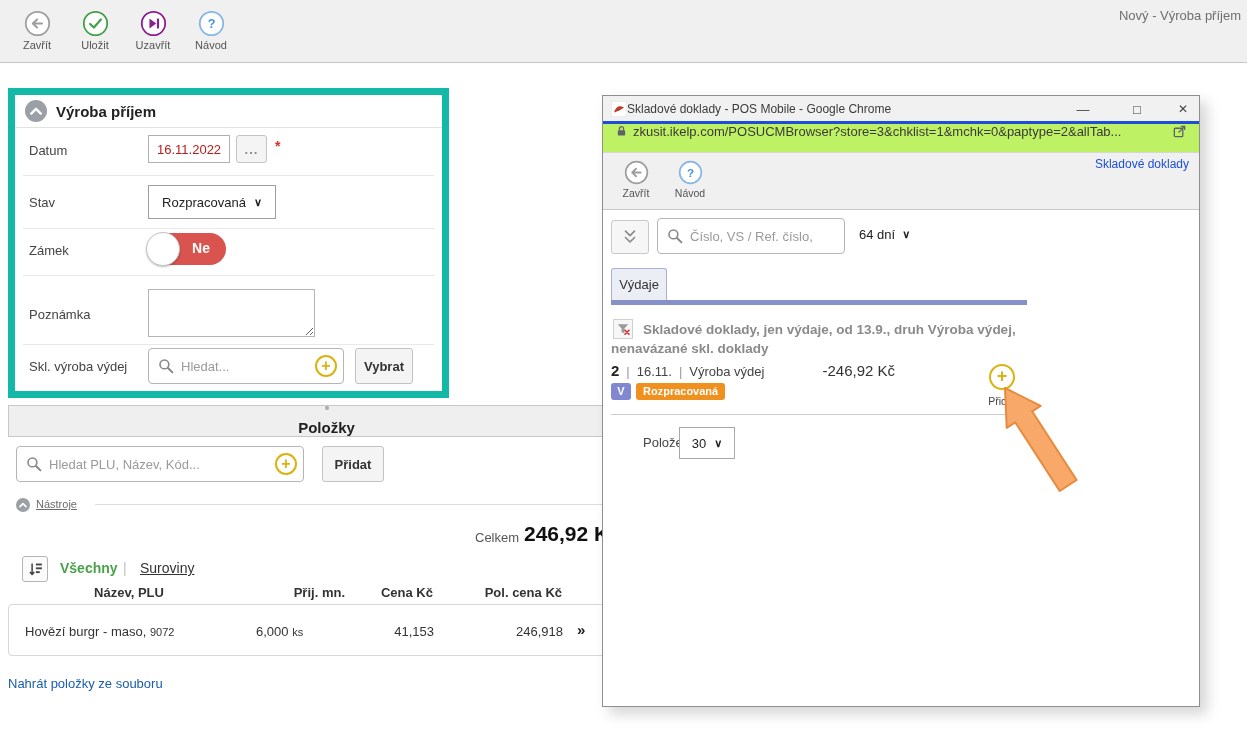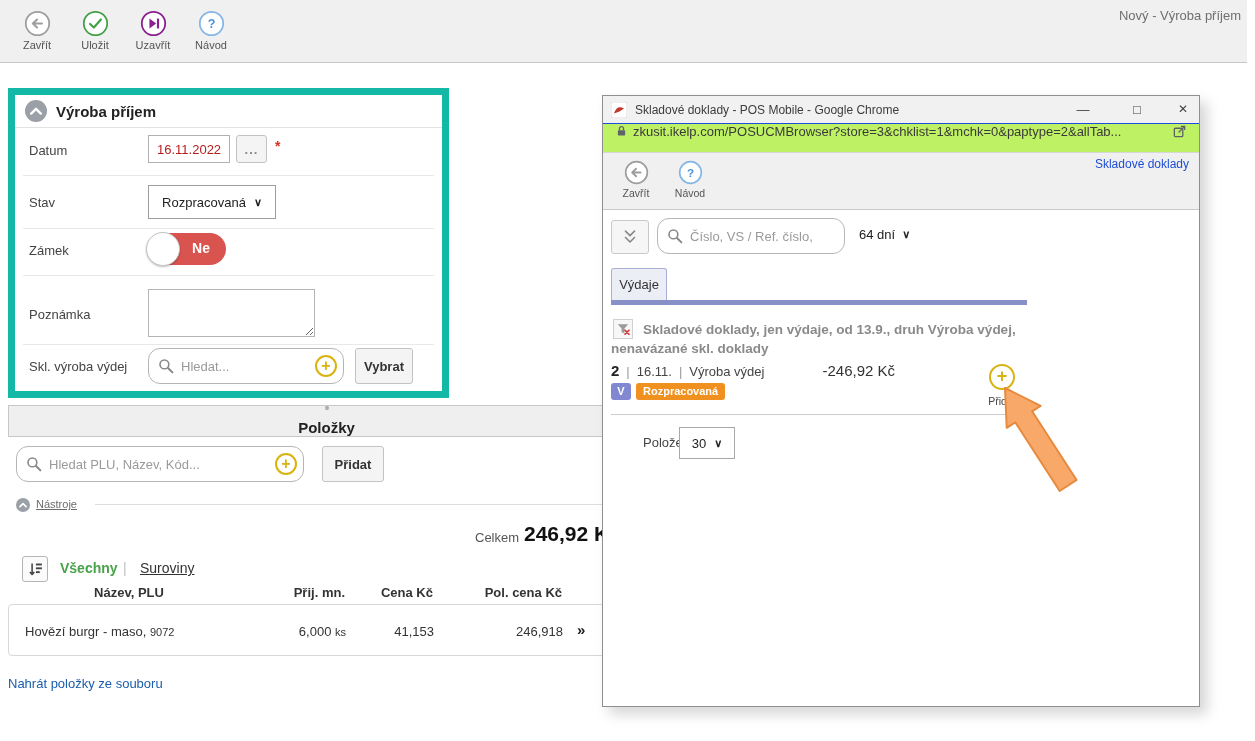--- a/index.html
+++ b/index.html
@@ -30,21 +30,21 @@
   .btn-more { color:#888; font-weight:bold; letter-spacing:1px; }
   .req { color:#d93025; font-size:14px; font-weight:bold; }
   .sel { border:1px solid #9e9e9e; background:#fff; display:flex; align-items:center; justify-content:center;
          gap:8px; font-size:13px; color:#222; cursor:pointer; }
   .caret { font-size:11px; color:#222; font-weight:bold; }
   .toggle { position:absolute; width:78px; height:32px; background:#d9534f; border-radius:16px; cursor:pointer; }
   .toggle-knob { position:absolute; left:-2px; top:-1px; width:34px; height:34px; background:#fff;
                  border:1px solid #c4c4c4; border-radius:50%; box-shadow:0 1px 2px rgba(0,0,0,.25); }
   .toggle-label { position:absolute; right:16px; top:7px; color:#fff; font-weight:bold; font-size:14px; }
   textarea.note { resize:both; border:1px solid #b5b5b5; font-family:inherit; font-size:13px; outline:none; }
-  .searchbox { display:flex; align-items:center; background:#fff; border:1px solid #b5b5b5; border-radius:12px;
+  .searchbox { display:flex; align-items:center; background:#fff; border:1px solid #b5b5b5; border-radius:4px;
                padding:0 6px 0 9px; gap:7px; }
   .searchbox input { border:none; outline:none; flex:1; min-width:0; font-size:13px; font-family:inherit; color:#333; background:transparent; }
   .searchbox input::placeholder { color:#9a9a9a; }
   .plus-btn { width:22px; height:22px; border:2px solid #d9b310; border-radius:50%; color:#d9b310;
               font-weight:bold; font-size:16px; line-height:17px; text-align:center; flex:0 0 auto; cursor:pointer; }
 
   
   .items-head { left:8px; top:405px; width:627px; height:32px; background:#efefef; border:1px solid #c8c8c8;flex-direction:column; }
   .tools-link { font-size:11px; color:#6b6b6b; text-decoration:underline; cursor:pointer; }
   .tools-line { left:95px; top:504px; width:537px; height:1px; background:#ddd; }
@@ -59,21 +59,21 @@
   .row-box { left:8px; top:604px; width:627px; height:52px; border:1px solid #d8d8d8; border-radius:4px; background:#fff; }
   .cell { font-size:13px; color:#333; }
   .small { font-size:11px; }
   .expand { font-size:15px; font-weight:bold; color:#222; cursor:pointer; }
   .upload-link { left:8px; top:676px; font-size:13px; color:#1a5dab; cursor:pointer; }
 
   
   .popup { left:602px; top:95px; width:598px; height:612px; background:#fff; border:1px solid #8f8f8f;
            box-shadow:7px 7px 13px rgba(0,0,0,.17); z-index:10; }
   .win-titlebar { position:absolute; left:0; top:0; right:0; height:28px; background:#f1f1f1;
-                  display:flex; align-items:center; padding-left:8px; gap:8px; border-bottom:1px solid #1d4ed8; }
+                  display:flex; align-items:center; padding-left:8px; border-bottom:3px solid #1d4ed8; }
   .win-title { font-size:12px; color:#3c3c3c; }
   .win-ctl { position:absolute; top:0; width:34px; height:27px; line-height:27px; text-align:center;
              color:#444; cursor:pointer; }
   .urlbar { position:absolute; left:0; top:28px; right:0; height:29px; background:#bef264;
             border-bottom:1px solid #d6d6d6; display:flex; padding:0 12px; gap:5px; }
   .url-text { font-size:13px; color:#3a3a3a; flex:1; white-space:nowrap; overflow:hidden; }
   .app-toolbar { position:absolute; left:0; top:57px; right:0; height:57px; background:#f0f0f0; border-bottom:1px solid #c9c9c9; }
   .pp-btn { position:absolute; top:7px; width:54px; text-align:center; cursor:pointer; }
   .pp-btn svg { display:block; margin:0 auto; }
   .pp-label { font-size:10.5px; color:#555; margin-top:2px; }
@@ -227,21 +227,21 @@
 <span class="abs tab-sep" style="left:123px; top:560px;">|</span>
 <span class="abs tab-raw" style="left:140px; top:560px;">Suroviny</span>
 
 <div class="abs th" style="left:64px; top:585px; width:130px; text-align:center;">Název, PLU</div>
 <div class="abs th" style="left:255px; top:585px; width:90px; text-align:right;">Přij. mn.</div>
 <div class="abs th" style="left:353px; top:585px; width:80px; text-align:right;">Cena Kč</div>
 <div class="abs th" style="left:462px; top:585px; width:100px; text-align:right;">Pol. cena Kč</div>
 
 <div class="abs row-box">
   <span class="abs cell" style="left:16px; top:19px;"><span>Hovězí burgr - maso,</span> <span class="small">9072</span></span>
-  <span class="abs cell" style="left:247px; top:19px; width:90px; text-align:right;"><span>6,000</span> <span class="small">ks</span></span>
+  <span class="abs cell" style="left:247px; top:19px; width:90px; "><span>6,000</span> <span class="small">ks</span></span>
   <span class="abs cell" style="left:345px; top:19px; width:80px; text-align:right;">41,153</span>
   <span class="abs cell" style="left:454px; top:19px; width:100px; text-align:right;">246,918</span>
   <span class="abs expand" style="left:568px; top:16px;">»</span>
 </div>
 
 <span class="abs upload-link">Nahrát položky ze souboru</span>
 
 <div class="abs popup">
   <div class="win-titlebar">
     <svg width="16" height="16" viewBox="0 0 16 16">

